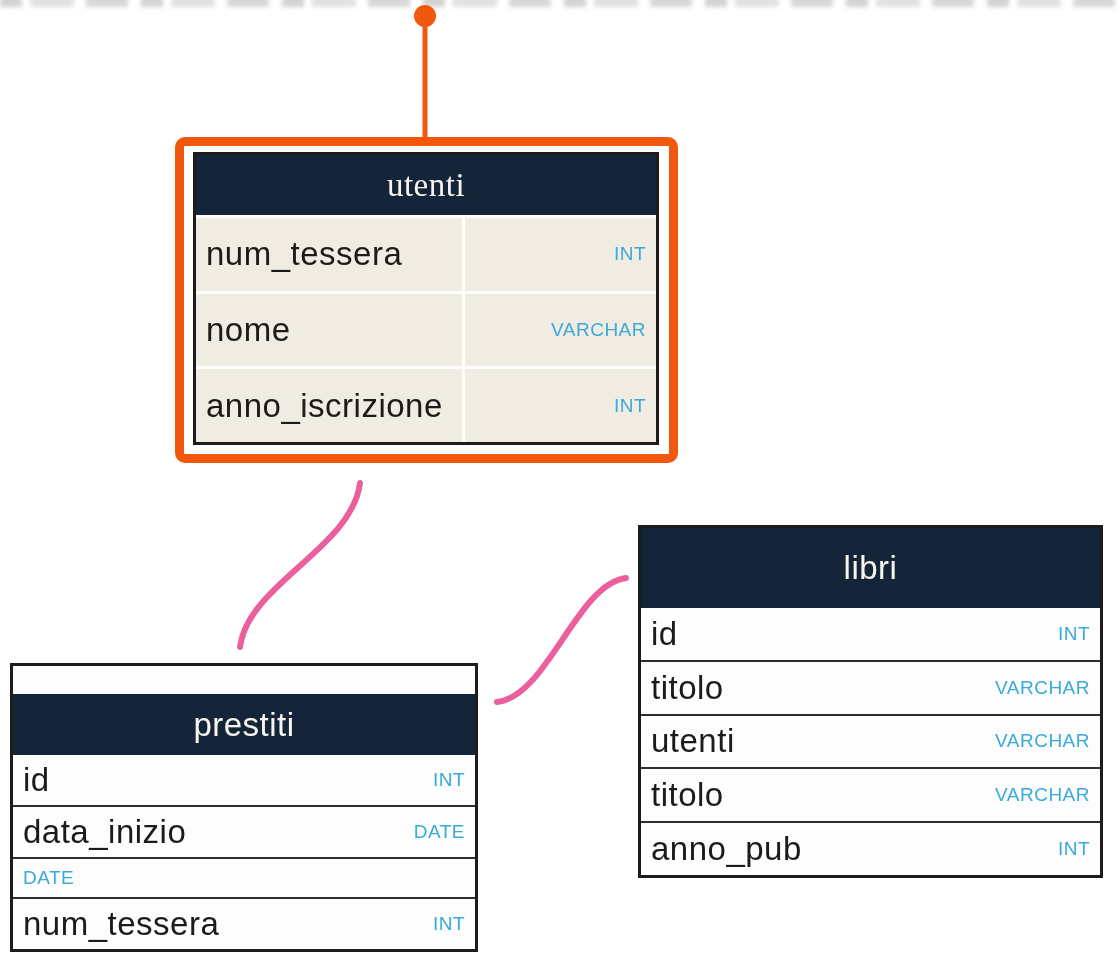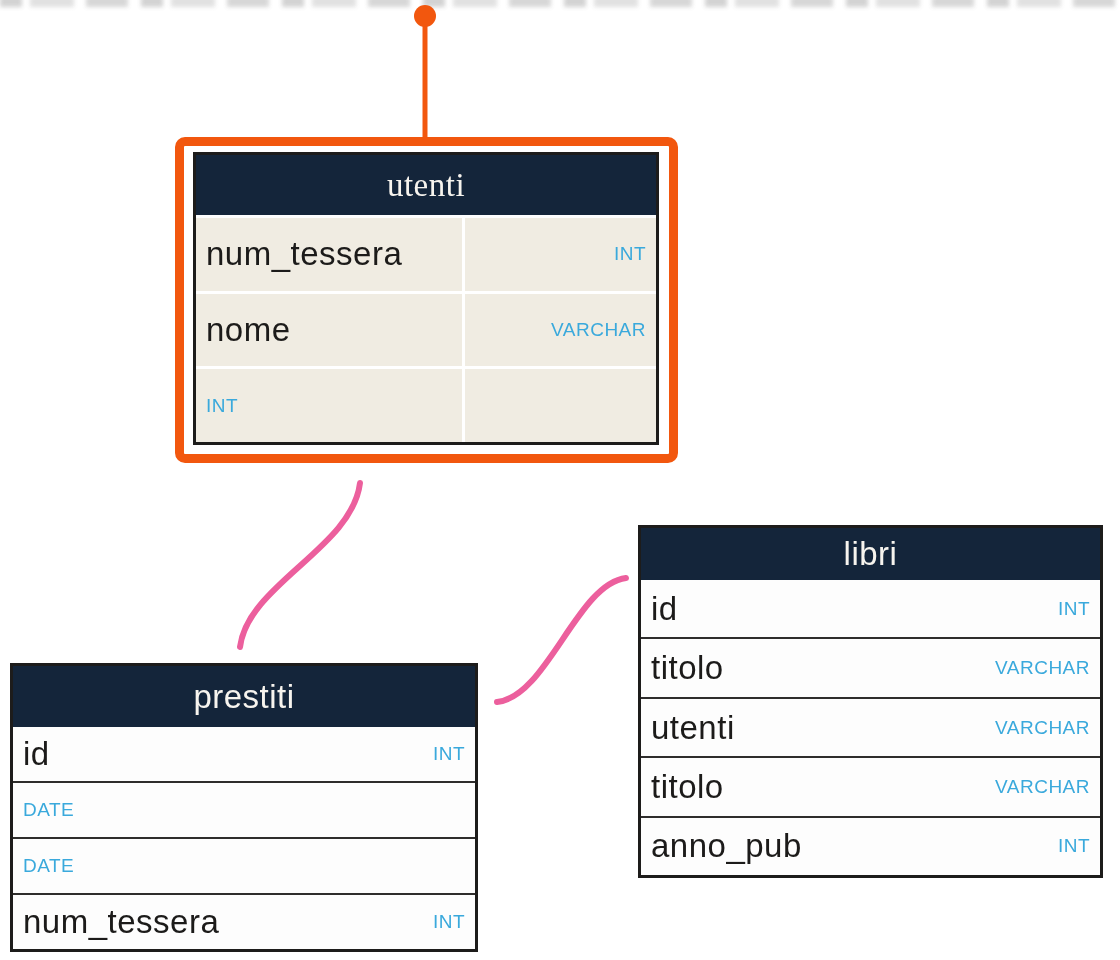--- a/index.html
+++ b/index.html
@@ -59,23 +59,23 @@
   .tbl.hl .hdr{height:60px;font-family:Liberation Serif, serif;}
   .tbl.hl .rows{gap:3px;margin-top:3px;background:#ffffff;}
   .tbl.hl .row{background:var(--highlight-row-bg);}
   .tbl.hl .row::after{
     content:"";position:absolute;left:266px;top:0;bottom:0;width:3px;
     background:#ffffff;
   }
 
   #tbl-utenti{left:193px;top:152px;width:466px;height:293px;}
   #tbl-prestiti{left:10px;top:663px;width:468px;height:289px;}
-  #tbl-prestiti .hdr{height:61px;}
+  #tbl-prestiti .hdr{height:61px;margin-top:28px;}
   #tbl-libri{left:638px;top:525px;width:465px;height:353px;}
-  #tbl-libri .hdr{height:52px;text-align:right;}
+  #tbl-libri .hdr{height:80px;text-align:right;}
 </style>
 </head>
 <body>
 
 <div class="canvas">
 
   <div class="top-blur"></div>
 
   <svg class="overlay" viewBox="0 0 1120 960" xmlns="http://www.w3.org/2000/svg">
     <line class="stem" x1="425" y1="18" x2="425" y2="140"></line>
@@ -91,33 +91,35 @@
     <div class="rows">
         <div class="row">
           <span class="col-name">num_tessera</span>
           <span class="col-type">INT</span>
         </div>
         <div class="row">
           <span class="col-name">nome</span>
           <span class="col-type">VARCHAR</span>
         </div>
         <div class="row">
+          <span class="col-name">anno_iscrizione</span>
           <span class="col-type">INT</span>
         </div>
       </div>
   </section>
 
   <section class="tbl plain" id="tbl-prestiti">
     <div class="hdr">prestiti</div>
     <div class="rows">
         <div class="row">
           <span class="col-name">id</span>
           <span class="col-type">INT</span>
         </div>
         <div class="row">
+          <span class="col-name">data_inizio</span>
           <span class="col-type">DATE</span>
         </div>
         <div class="row">
           <span class="col-type">DATE</span>
         </div>
         <div class="row">
           <span class="col-name">num_tessera</span>
           <span class="col-type">INT</span>
         </div>
       </div>

